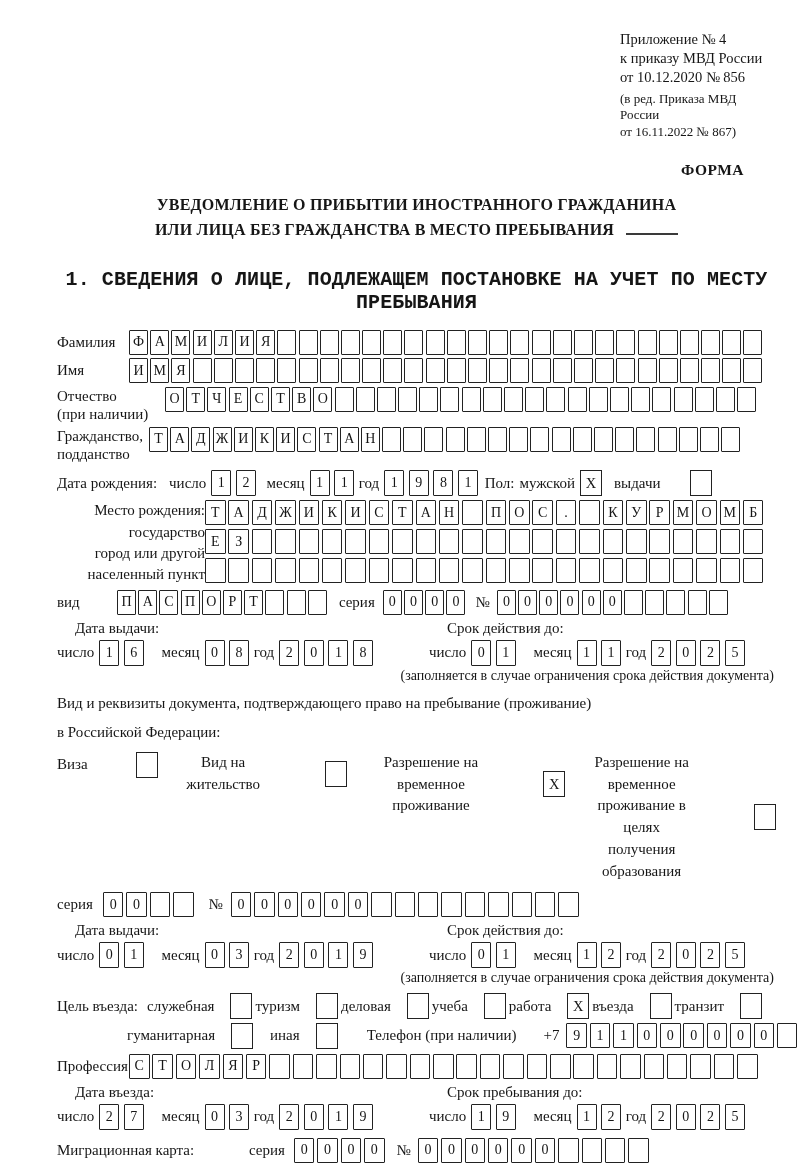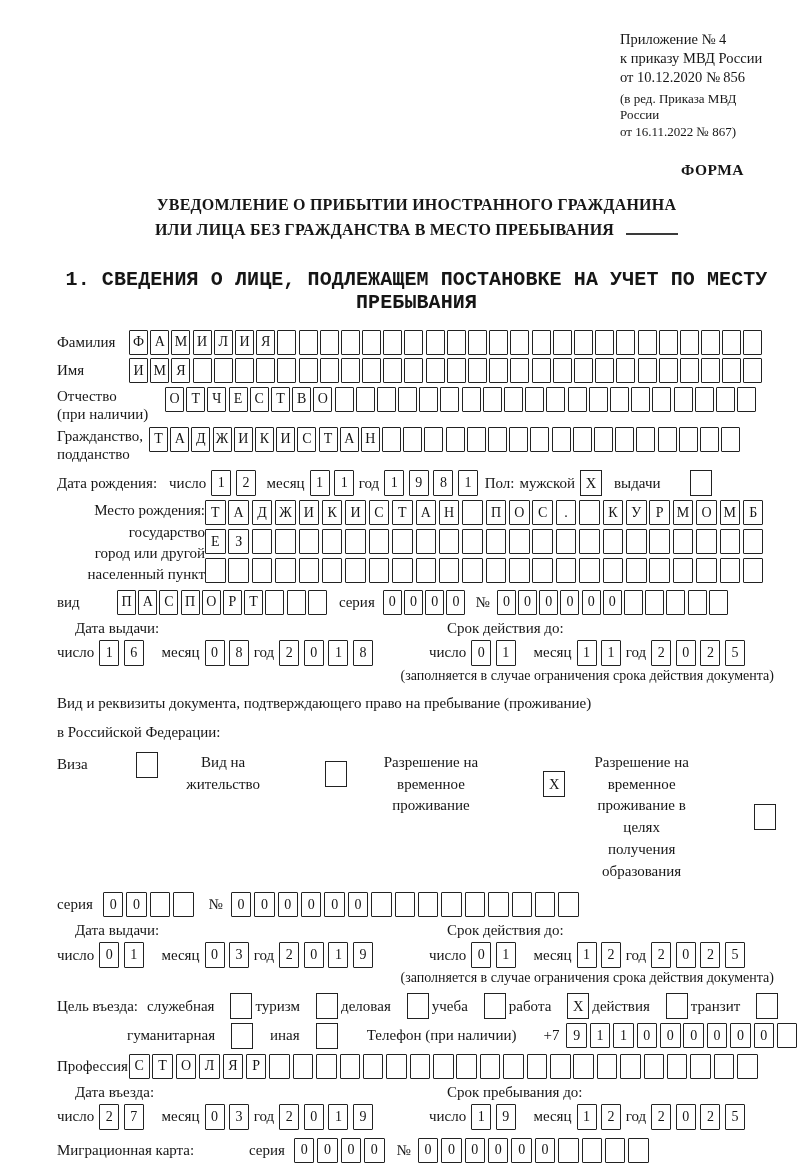--- a/index.html
+++ b/index.html
@@ -559,21 +559,21 @@
     <span class="lbl">служебная</span>
     <span class="cbox"></span>
     <span class="lbl">туризм</span>
     <span class="cbox"></span>
     <span class="lbl">деловая</span>
     <span class="cbox"></span>
     <span class="lbl">учеба</span>
     <span class="cbox"></span>
     <span class="lbl">работа</span>
     <span class="cbox">X</span>
-    <span class="lbl">действия</span>
+    <span class="lbl">въезда</span>
     <span class="cbox"></span>
     <span class="lbl">транзит</span>
     <span class="cbox"></span>
   </div>
 
   <div class="row purpose" style="margin-top:3px;">
     <span class="lbl indent">гуманитарная</span>
     <span class="cbox"></span>
     <span class="lbl" style="margin-left:14px;">иная</span>
     <span class="cbox"></span>

